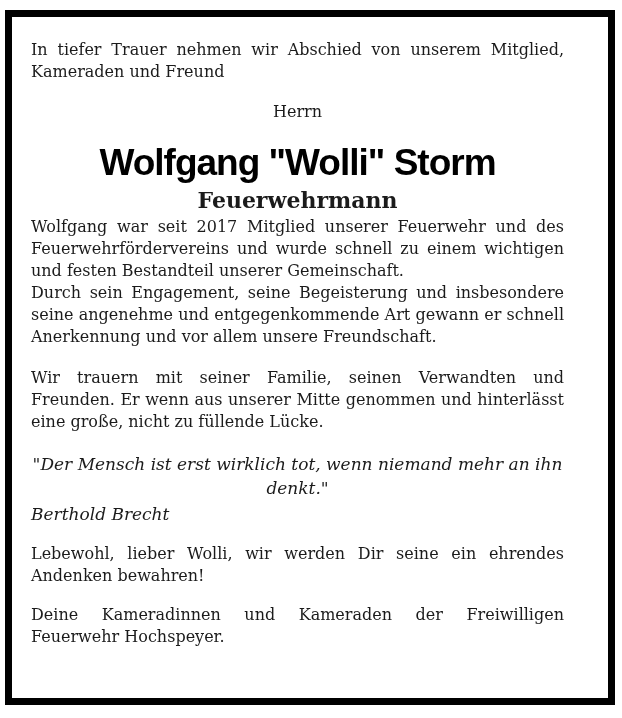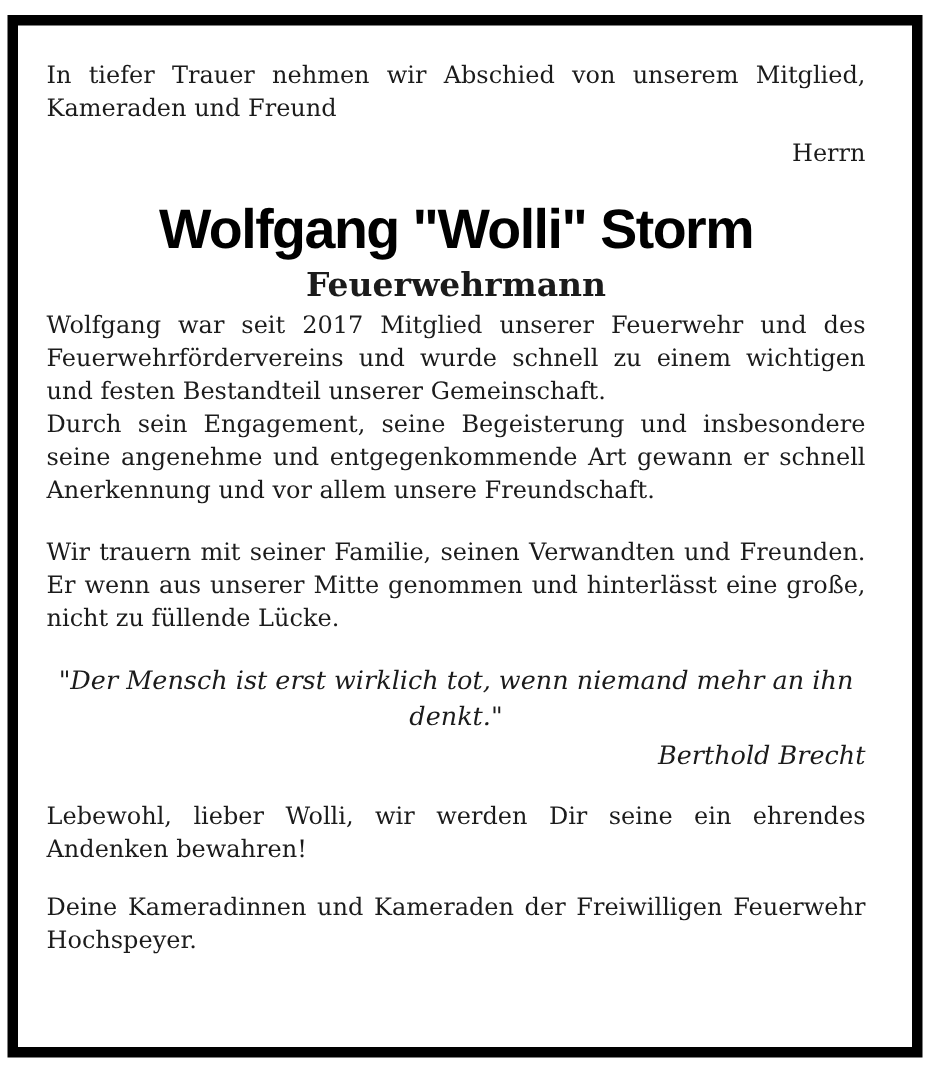--- a/index.html
+++ b/index.html
@@ -14,36 +14,36 @@
     overflow: hidden;
   }
   .frame {
     position: absolute;
     left: 5px;
     top: 10px;
     width: 610px;
     height: 695px;
     box-sizing: border-box;
     border: 7px solid #000000;
-    padding: 22px 31px 0 19px;
+    padding: 22px 44px 0 19px;
     overflow: hidden;
     font-family: "DejaVu Serif", serif;
     color: #1b1b1b;
     background: #ffffff;
   }
   p { margin: 0; }
   .body {
     font-size: 16px;
     line-height: 22px;
     hyphens: none;
     -webkit-hyphens: none;
   }
   .just { text-align: justify; }
   .center { text-align: center; }
-  .salutation { margin-top: 8px; text-align: right; }
+  .salutation { margin-top: 18px; }
   .name {
     font-family: "Liberation Sans", sans-serif;
     font-weight: bold;
     font-size: 37px;
     line-height: 40px;
     letter-spacing: -1px;
     text-align: center;
     color: #000000;
     margin: 20px 0 0 0;
   }
@@ -61,21 +61,21 @@
   .quote {
     font-size: 17px;
     font-style: italic;
     line-height: 24px;
     text-align: center;
   }
   .quote-author {
     font-size: 17px;
     font-style: italic;
     line-height: 24px;
-    text-align: right;
+    text-align: left;
     margin-top: 2px;
   }
   .farewell { margin-top: 17px; }
   .signature { margin-top: 17px; }
 </style>
 </head>
 <body>
 
 <div class="frame">
 

